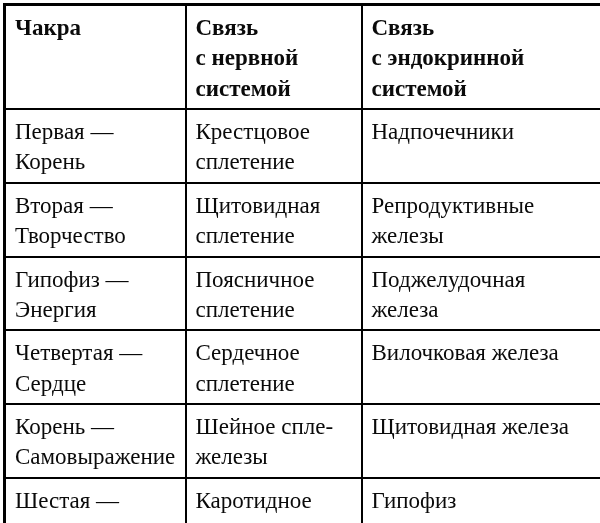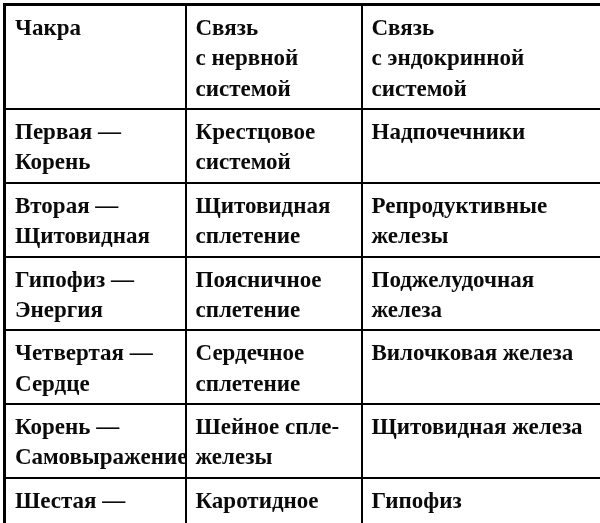--- a/index.html
+++ b/index.html
@@ -34,21 +34,21 @@
     text-align: left;
     padding: 7px 12px 4px 9px;
     white-space: pre-line;
     overflow: hidden;
     box-sizing: border-box;
   }
   table.chakra th {
     font-weight: bold;
   }
   table.chakra td {
-    font-weight: bold;
+    font-weight: normal;
   }
   col.c1 { width: 181px; }
   col.c2 { width: 176px; }
   col.c3 { width: 243px; }
   tr.head-row  { height: 89px; }
   tr.body-row  { height: 61px; }
 </style>
 </head>
 <body>
 
@@ -68,26 +68,26 @@
         <th>Связь
 с эндокринной
 системой</th>
       </tr>
     </thead>
     <tbody>
       <tr class="body-row">
         <td>Первая —
 Корень</td>
         <td>Крестцовое
-системой</td>
+сплетение</td>
         <td>Надпочечники</td>
       </tr>
       <tr class="body-row">
         <td>Вторая —
-Щитовидная</td>
+Творчество</td>
         <td>Щитовидная
 сплетение</td>
         <td>Репродуктивные
 железы</td>
       </tr>
       <tr class="body-row">
         <td>Гипофиз —
 Энергия</td>
         <td>Поясничное
 сплетение</td>

